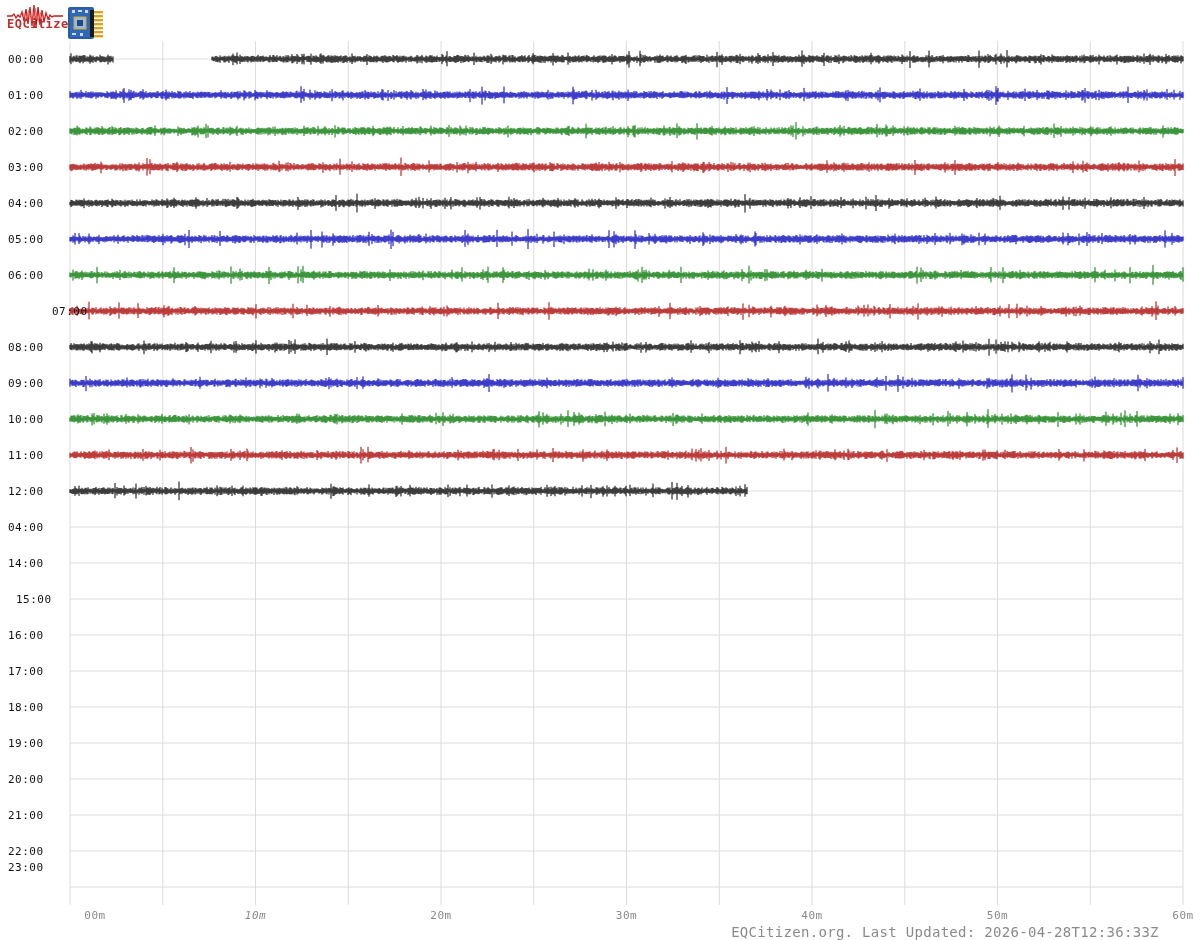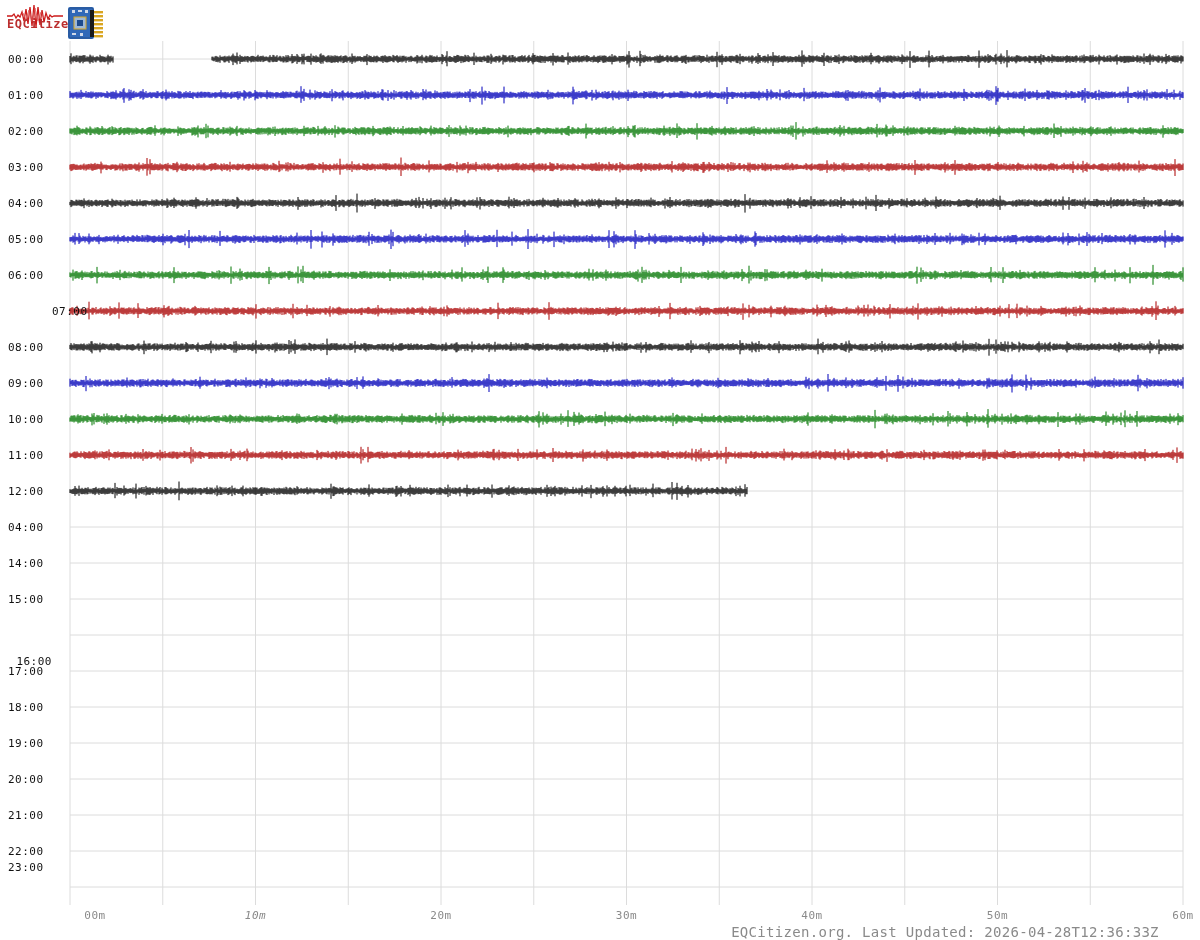--- a/index.html
+++ b/index.html
@@ -129,22 +129,22 @@
     <div class="hour-label" style="top: 233px;">05:00</div>
     <div class="hour-label" style="top: 269px;">06:00</div>
     <div class="hour-label" style="top: 305px; margin-left: 44px;">07:00</div>
     <div class="hour-label" style="top: 341px;">08:00</div>
     <div class="hour-label" style="top: 377px;">09:00</div>
     <div class="hour-label" style="top: 413px;">10:00</div>
     <div class="hour-label" style="top: 449px;">11:00</div>
     <div class="hour-label" style="top: 485px;">12:00</div>
     <div class="hour-label" style="top: 521px;">04:00</div>
     <div class="hour-label" style="top: 557px;">14:00</div>
-    <div class="hour-label" style="top: 593px;">15:00</div>
-    <div class="hour-label" style="top: 655px; text-align: right;">16:00</div>
+    <div class="hour-label" style="top: 593px; margin-left: 8px;">15:00</div>
+    <div class="hour-label" style="top: 629px;">16:00</div>
     <div class="hour-label" style="top: 665px;">17:00</div>
     <div class="hour-label" style="top: 701px;">18:00</div>
     <div class="hour-label" style="top: 737px;">19:00</div>
     <div class="hour-label" style="top: 773px;">20:00</div>
     <div class="hour-label" style="top: 809px;">21:00</div>
     <div class="hour-label" style="top: 845px;">22:00</div>
     <div class="hour-label" style="top: 861px;">23:00</div>
   </div>
 <div id="x-ticks">
     <div class="x-tick-label" style="left: 70px; top: 909px; margin-left: 25px;">00m</div>

